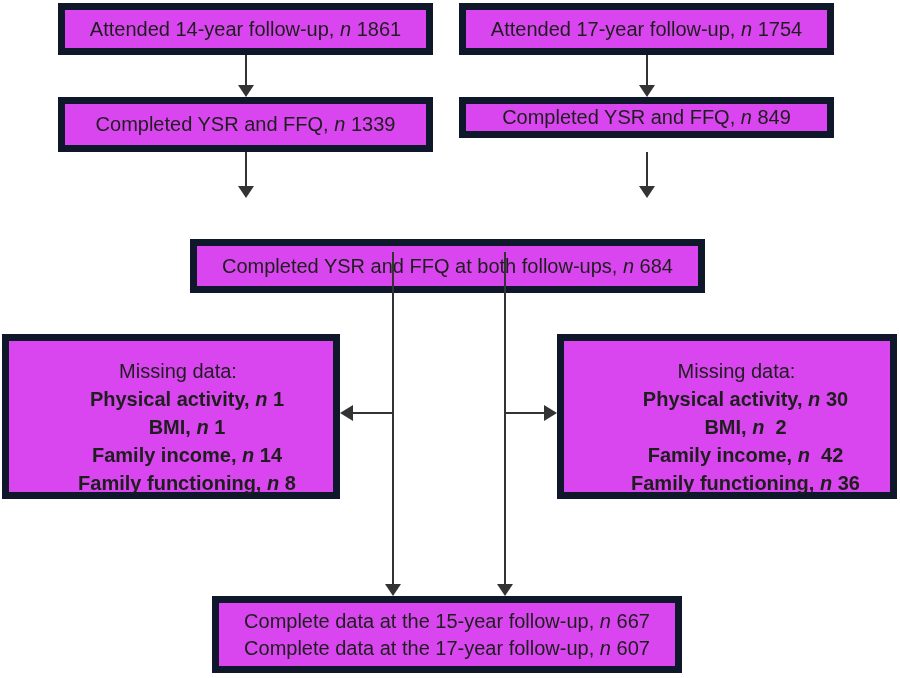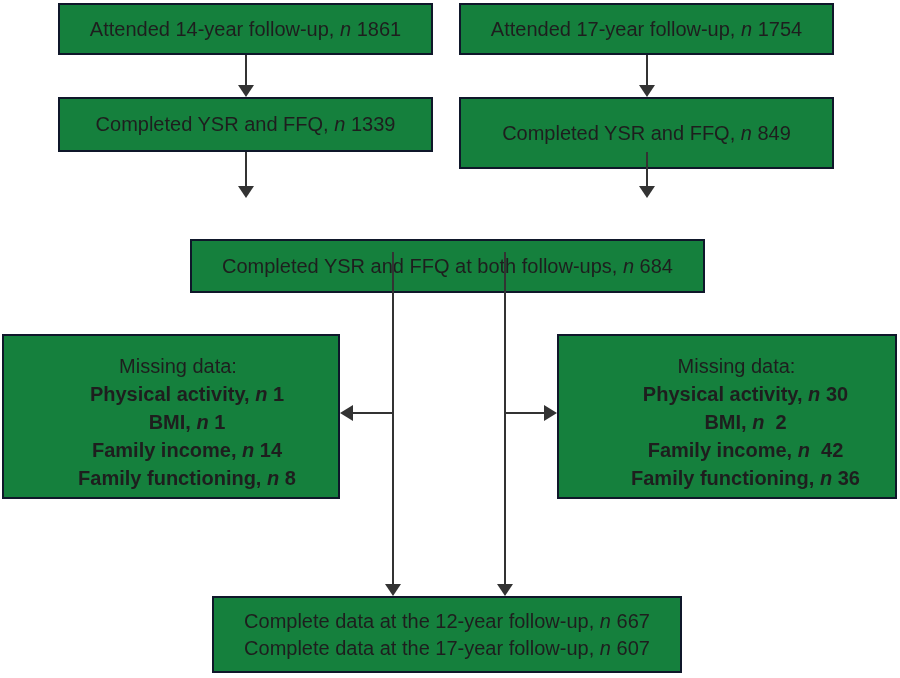--- a/index.html
+++ b/index.html
@@ -8,22 +8,22 @@
     position: relative;
     width: 900px;
     height: 678px;
     background: #ffffff;
     font-family: "Liberation Sans", "DejaVu Sans", sans-serif;
     color: #1e1e1e;
     font-size: 20px;
   }
   .box {
     position: absolute;
-    border: 2px solid #0f172a;
-    background: #15803d;
+    border: 7px solid #0f172a;
+    background: #d946ef;
     display: flex;
     align-items: center;
     justify-content: center;
     text-align: center;
   }
   .box.left-align {
     display: block;
     text-align: center;
   }
   .seg { white-space: pre-wrap; }
@@ -76,21 +76,21 @@
   <div class="stem-v" style="left:245px; top:55px; height:32px;"></div>
   <div class="arrowhead arrow-down" style="left:238px; top:85px;"></div>
 
   <div class="stem-v" style="left:646px; top:55px; height:32px;"></div>
   <div class="arrowhead arrow-down" style="left:639px; top:85px;"></div>
 
   <div class="box" style="left:58px; top:97px; width:375px; height:55px;">
     <span class="lbl"><span class="seg">Completed YSR and FFQ,</span><span class="n-italic"> n</span><span class="seg"> 1339</span></span>
   </div>
 
-  <div class="box" style="left:459px; top:97px; width:375px; height:72px;">
+  <div class="box" style="left:459px; top:97px; width:375px; height:41px;">
     <span class="lbl"><span class="seg">Completed YSR and FFQ,</span><span class="n-italic"> n</span><span class="seg"> 849</span></span>
   </div>
 
   <div class="stem-v" style="left:245px; top:152px; height:35px;"></div>
   <div class="arrowhead arrow-down" style="left:238px; top:186px;"></div>
 
   <div class="stem-v" style="left:646px; top:152px; height:35px;"></div>
   <div class="arrowhead arrow-down" style="left:639px; top:186px;"></div>
 
   <div class="box" style="left:190px; top:198px; width:515px; height:54px;margin-top:41px;">
@@ -120,18 +120,18 @@
   <div class="box left-align" style="left:557px; top:334px; width:340px; height:165px; padding:16px 8px 0 27px;">
     <div class="mline"><span class="seg">Missing data:</span></div>
     <div class="mline m-indent"><span class="seg">Physical activity,</span><span class="n-italic"> n</span><span class="seg"> 30</span></div>
     <div class="mline m-indent"><span class="seg">BMI,</span><span class="n-italic"> n</span><span class="seg">  2</span></div>
     <div class="mline m-indent"><span class="seg">Family income,</span><span class="n-italic"> n</span><span class="seg">  42</span></div>
     <div class="mline m-indent"><span class="seg">Family functioning,</span><span class="n-italic"> n</span><span class="seg"> 36</span></div>
   </div>
 
   <div class="box" style="left:212px; top:596px; width:470px; height:77px;">
     <div class="final-lines">
-      <div><span class="seg">Complete data at the 12-year follow-up,</span><span class="n-italic"> n</span><span class="seg"> 667</span></div>
+      <div><span class="seg">Complete data at the 15-year follow-up,</span><span class="n-italic"> n</span><span class="seg"> 667</span></div>
       <div><span class="seg">Complete data at the 17-year follow-up,</span><span class="n-italic"> n</span><span class="seg"> 607</span></div>
     </div>
   </div>
 
 </div>
 
 </body></html>

